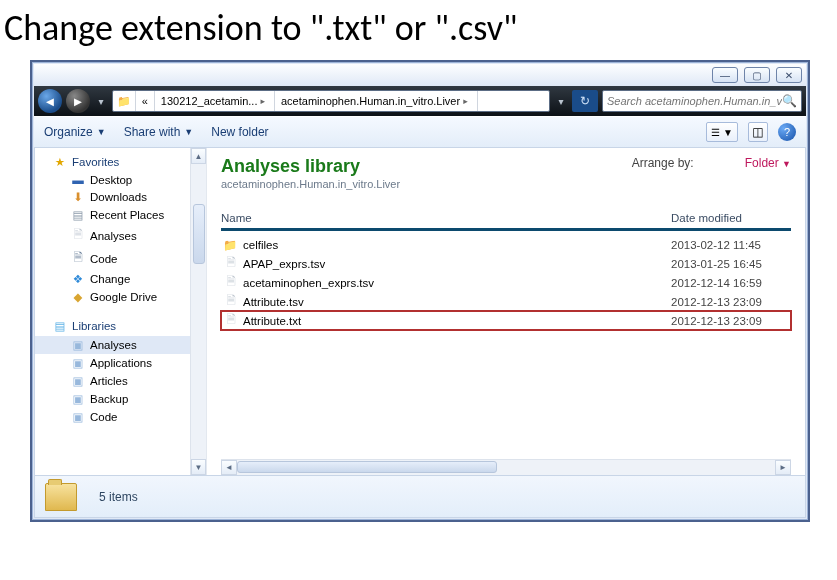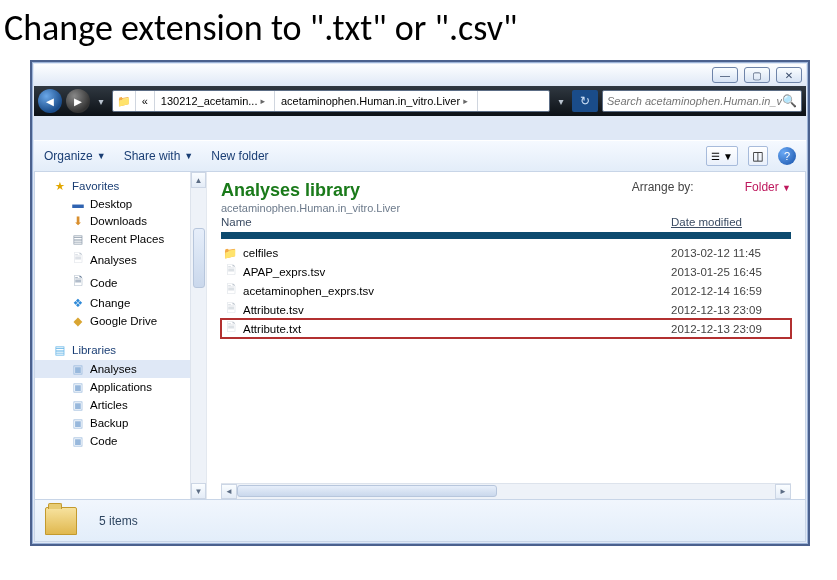--- a/index.html
+++ b/index.html
@@ -13,21 +13,21 @@
   .nav-arrow.fwd { background: radial-gradient(circle at 35% 30%, #888, #333 70%); }
   .nav-drop { width:14px; display:flex; align-items:center; justify-content:center; color:#b9c3cf; font-size:10px; cursor:pointer; }
   .addr { flex:1; height:22px; background:#fff; border:1px solid #5c6d85; display:flex; align-items:center; overflow:hidden; border-radius:2px; }
   .addr .seg { padding:0 6px; height:100%; display:flex; align-items:center; border-right:1px solid #d0d6df; font-size:11px; color:#000; white-space:nowrap; cursor:pointer; }
   .addr .seg.icon { padding:0 4px; color:#d9a531; }
   .addr .chev { color:#666; font-size:9px; padding:0 3px; }
   .refresh { width:26px; height:22px; background:#1a4c8a; display:flex; align-items:center; justify-content:center; color:#cfe1f7; font-size:12px; cursor:pointer; border-radius:2px; }
   .search { width:200px; height:22px; border:1px solid #5c6d85; background:#fff; display:flex; align-items:center; padding:0 4px; border-radius:2px; }
   .search input { border:none; outline:none; flex:1; font-style:italic; color:#8b96a4; font-size:11px; background:transparent; }
   .search .mag { color:#3b6fb0; font-size:12px; }
-  .tool-bar { height:32px; background:linear-gradient(#f5f9ff,#e3edf9); border-top:1px solid #fff; border-bottom:1px solid #c8d5e7; display:flex; align-items:center; padding:0 10px; gap:18px;margin-top:24px; }
+  .tool-bar { height:32px; background:linear-gradient(#f5f9ff,#e3edf9); border-top:1px solid #fff; border-bottom:1px solid #c8d5e7; display:flex; align-items:center; padding:0 10px; gap:18px; }
   .tbtn { color:#1a3e74; font-size:12px; display:flex; align-items:center; gap:4px; cursor:pointer; }
   .tbtn .ar { font-size:9px; color:#1a3e74; }
   .tool-right { margin-left:auto; display:flex; align-items:center; gap:10px; }
   .view-btn { width:32px; height:20px; border:1px solid #a7bbdb; background:linear-gradient(#fff,#e9f0fb); display:flex; align-items:center; justify-content:center; gap:3px; font-size:10px; border-radius:2px; cursor:pointer; }
   .pane-btn { width:20px; height:20px; border:1px solid #a7bbdb; background:linear-gradient(#fff,#e9f0fb); display:flex; align-items:center; justify-content:center; border-radius:2px; cursor:pointer; }
   .help { width:18px; height:18px; border-radius:50%; background:radial-gradient(circle at 30% 30%,#6aa9f5,#1550a8); color:#fff; font-size:11px; display:flex; align-items:center; justify-content:center; cursor:pointer; }
   .body-area { display:flex; height:328px; background:#fff; border:1px solid #c8d5e7; border-top:none; }
   .side-wrap { width:172px; display:flex; background:#fff; border-right:1px solid #e3e8ef; }
   .side { width:156px; overflow-y:auto; font-size:11.5px; padding-top:4px; }
   .scrolltrack { width:16px; background:#eef2f8; border-left:1px solid #dde3ec; display:flex; flex-direction:column; align-items:center; }
@@ -40,23 +40,23 @@
   .fav-star{color:#e2a700;} .lib-stack{color:#5fb2e6;} .ic-desktop{color:#2f63b1;}
   .ic-dl{color:#d98f2e;} .ic-rec{color:#8c9aaa;} .ic-an{color:#c0c8d2;}
   .ic-code{color:#6b809a;} .ic-drop{color:#2f8ad8;} .ic-gd{color:#d9a531;}
   .ic-lib{color:#98b8dc;}
   .main-panel { flex:1; display:flex; flex-direction:column; padding:8px 14px 0 14px; }
   .mp-head { display:flex; justify-content:space-between; align-items:flex-start; }
   .lib-title { font-size:18px; color:#1a7a1a; font-weight:700; }
   .lib-sub { font-size:11px; color:#6c7a8b; margin-top:1px; }
   .arrange { font-size:12px; color:#444; display:flex; gap:4px; align-items:center; }
   .arrange .sel { color:#be185d; cursor:pointer;padding-left:47px; }
-  .list-hdr { display:flex; margin-top:2px; border-bottom:7px solid #0c4a6e; padding-bottom:4px; font-size:11.5px; color:#3b4c63;justify-content:flex-end; }
+  .list-hdr { display:flex; margin-top:22px; border-bottom:3px solid #0c4a6e; padding-bottom:4px; font-size:11.5px; color:#3b4c63;justify-content:flex-end; }
   .col-name { flex:1; }
-  .col-date { width:120px; text-align:left;text-decoration:underline; }
+  .col-date { width:120px; text-align:left; }
   .file-list { margin-top:4px; }
   .file-row { display:flex; align-items:center; height:19px; font-size:11.5px; cursor:pointer; }
   .file-row .ico { width:20px; display:flex; justify-content:center; }
   .file-row .fname { flex:1; padding-left:2px; color:#000; }
   .file-row .fdate { width:120px; color:#444; }
   .file-row.highlight { outline:2px solid #b23030; outline-offset:-1px; }
   .ic-foldersm{color:#e6c06a;} .ic-doc{color:#bfc7d0;}
   .hscroll { margin-top:auto; height:16px; background:#eef2f8; border-top:1px solid #dde3ec; display:flex; align-items:center; }
   .hs-arw { width:16px; height:100%; display:flex; align-items:center; justify-content:center; background:linear-gradient(#fafdff,#e4ecf7); border:1px solid #ccd6e5; font-size:8px; color:#5c6d85; cursor:pointer; }
   .hs-track { flex:1; position:relative; height:100%; }

